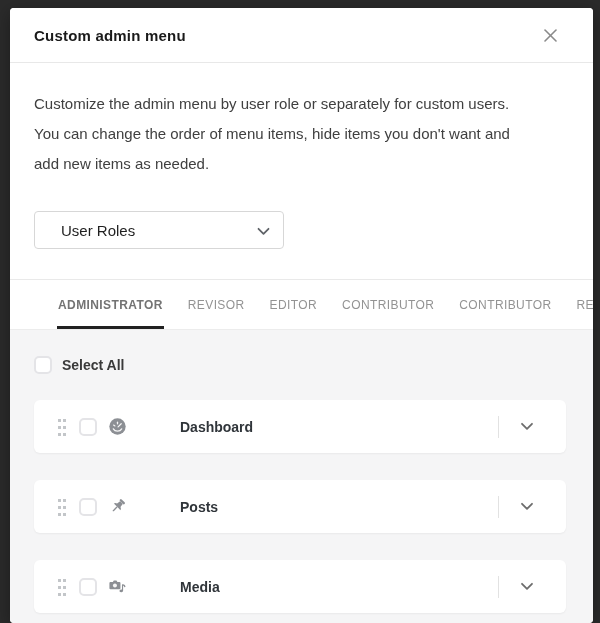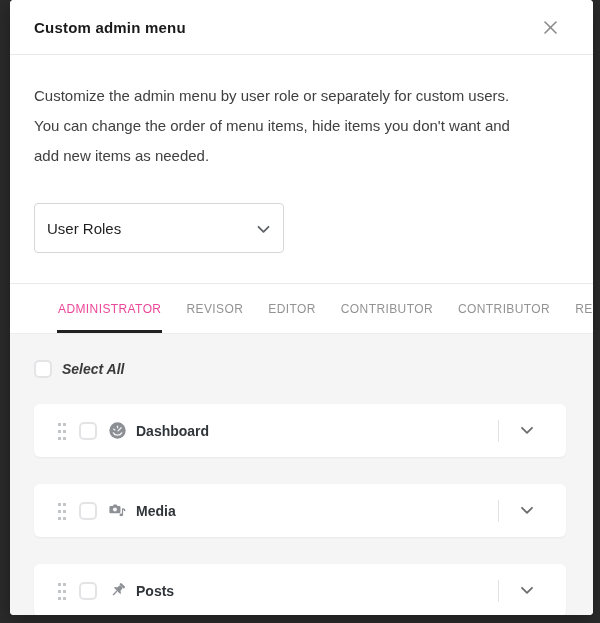--- a/index.html
+++ b/index.html
@@ -3,21 +3,21 @@
 <meta charset="utf-8">
 <style>
   html,body{margin:0;padding:0;}
   body{
     width:600px;height:623px;overflow:hidden;position:relative;
     background:var(--backdrop,#2b2b2b);
     font-family:"Liberation Sans","DejaVu Sans",sans-serif;
     -webkit-font-smoothing:antialiased;
   }
   .modal{
-    position:absolute;left:10px;top:0;width:583px;height:615px;
+    position:absolute;left:10px;top:8px;width:583px;height:615px;
     background:var(--surface,#fff);border-radius:4px;overflow:hidden;
     display:flex;flex-direction:column;
     box-shadow:0 4px 18px rgba(0,0,0,.35);
   }
   
   .hdr{
     flex:0 0 54px;display:flex;align-items:center;
     padding:0 30px 0 24px;border-bottom:1px solid #e8e8e8;background:#fff;
   }
   .hdr h1{margin:0;font-size:15px;font-weight:700;color:#1a1a1a;letter-spacing:.2px;}
@@ -25,65 +25,65 @@
     margin-left:auto;background:none;border:0;padding:4px;cursor:pointer;
     display:flex;align-items:center;justify-content:center;
   }
   .close-btn svg{display:block;}
   
   .intro{background:#fff;padding:26px 24px 30px;}
   .desc{
     margin:0 0 32px;font-size:15px;line-height:30px;color:#404040;max-width:500px;
   }
   .role-select{
-    width:250px;height:50px;box-sizing:border-box;background:#fff;
-    border:1px solid #d7d7d7;border-radius:4px;padding:0 13px 0 12px;
+    width:250px;height:38px;box-sizing:border-box;background:#fff;
+    border:1px solid #d7d7d7;border-radius:4px;padding:0 13px 0 26px;
     display:flex;align-items:center;justify-content:space-between;
     font-size:15px;color:#1f1f1f;cursor:pointer;
   }
   
   .tabbar{
     flex:0 0 49px;display:flex;align-items:stretch;gap:23px;
     padding:0 10px 0 47px;background:#fff;
     border-top:1px solid #e9e9e9;border-bottom:1px solid #ececec;
   }
   .tab{
     position:relative;background:none;border:0;padding:0 1px;cursor:pointer;
     font-family:inherit;font-size:12px;letter-spacing:.4px;color:#939393;
     display:flex;align-items:center;
   }
-  .tab.active{color:#ec4899;font-weight:400;}
+  .tab.active{color:#737373;font-weight:700;}
   .tab.active::after{
     content:"";position:absolute;left:0;right:0;bottom:0;height:3px;
     background:var(--active_tab_underline,#212121);
   }
   
   .content{
     flex:1 1 auto;background:var(--content_background,#f5f5f6);
     padding:26px 27px 20px 24px;overflow:hidden;
   }
-  .select-all{display:flex;align-items:center;margin:0 0 26px;font-style:italic;}
+  .select-all{display:flex;align-items:center;margin:0 0 26px;}
   .checkbox{
     width:18px;height:18px;box-sizing:border-box;background:#fff;
     border:2px solid #e4e4e7;border-radius:5px;cursor:pointer;flex:0 0 auto;
   }
   .select-all .lbl{margin-left:10px;font-size:14px;font-weight:700;color:#3a3a3a;}
   .menu-card{
     height:53px;background:#fff;border-radius:6px;margin-bottom:27px;
     box-shadow:0 1px 2px rgba(0,0,0,.05);
     display:flex;align-items:center;padding:0 30px 0 23px;box-sizing:border-box;
   }
   .drag-dots{
     width:10px;height:20px;margin-right:12px;cursor:grab;
     background-image:radial-gradient(circle,#c3c6c9 1.5px,transparent 1.7px);
     background-size:5px 7px;
   }
   .menu-card .checkbox{margin-right:11px;}
   .mi-icon{width:19px;height:19px;color:var(--icon_gray,#8c8f94);margin-right:9px;flex:0 0 auto;}
-  .mi-label{font-size:14px;font-weight:700;color:#30353a;}
+  .mi-label{font-size:14px;font-weight:700;color:#30353a;margin-left:44px;}
   .spacer{flex:1 1 auto;}
   .vdiv{width:1px;height:22px;background:#e2e2e2;margin-right:19px;}
   .expand-btn{
     background:none;border:0;padding:2px;cursor:pointer;display:flex;align-items:center;
   }
   .sr{position:absolute;width:0;height:0;overflow:hidden;}
 </style>
 </head>
 <body>
 
@@ -179,47 +179,47 @@
                 <path d="M2 1.8 L7 6.8 L12 1.8" fill="none" stroke="#6d6d6d" stroke-width="1.8" stroke-linecap="round" stroke-linejoin="round"></path>
               </svg>
             </span>
           </button>
         </div>
 
         <div class="menu-card">
           <span class="drag-dots"></span>
           <span class="checkbox"></span>
           <svg class="mi-icon">
+            <use href="#sym-pushpin"></use>
+          </svg>
+          <span class="mi-label">Posts</span>
+          <span class="spacer"></span>
+          <span class="vdiv"></span>
+          <button class="expand-btn">
+            <span>
+              <svg width="14" height="9" viewBox="0 0 14 9">
+                <path d="M2 1.8 L7 6.8 L12 1.8" fill="none" stroke="#6d6d6d" stroke-width="1.8" stroke-linecap="round" stroke-linejoin="round"></path>
+              </svg>
+            </span>
+          </button>
+        </div>
+
+        <div class="menu-card">
+          <span class="drag-dots"></span>
+          <span class="checkbox"></span>
+          <svg class="mi-icon">
             <use href="#sym-media"></use>
           </svg>
           <span class="mi-label">Media</span>
           <span class="spacer"></span>
           <span class="vdiv"></span>
           <button class="expand-btn">
             <span>
               <svg width="14" height="9" viewBox="0 0 14 9">
                 <path d="M2 1.8 L7 6.8 L12 1.8" fill="none" stroke="#6d6d6d" stroke-width="1.8" stroke-linecap="round" stroke-linejoin="round"></path>
               </svg>
             </span>
           </button>
         </div>
-
-        <div class="menu-card">
-          <span class="drag-dots"></span>
-          <span class="checkbox"></span>
-          <svg class="mi-icon">
-            <use href="#sym-pushpin"></use>
-          </svg>
-          <span class="mi-label">Posts</span>
-          <span class="spacer"></span>
-          <span class="vdiv"></span>
-          <button class="expand-btn">
-            <span>
-              <svg width="14" height="9" viewBox="0 0 14 9">
-                <path d="M2 1.8 L7 6.8 L12 1.8" fill="none" stroke="#6d6d6d" stroke-width="1.8" stroke-linecap="round" stroke-linejoin="round"></path>
-              </svg>
-            </span>
-          </button>
-        </div>
       </div>
 
   </div>
 </div>
 
 </body></html>

